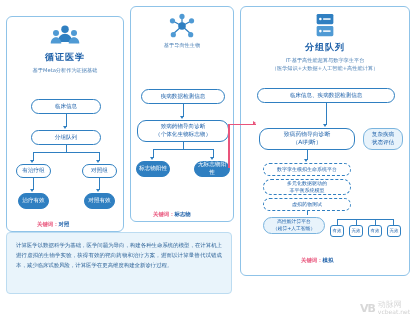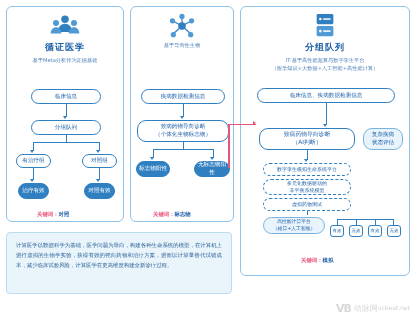--- a/index.html
+++ b/index.html
@@ -14,21 +14,21 @@
   .stage{position:absolute;left:0;top:0;width:416px;height:319px;}
 
   
   .col{
     position:absolute;
     border:1px solid #8fc3e8;
     border-radius:6px;
     background:#ffffff;
     box-sizing:border-box;
   }
-  #col1{left:6px;top:6px;width:118px;height:216px;}
+  #col1{left:6px;top:16px;width:118px;height:216px;}
   #col2{left:130px;top:6px;width:104px;height:216px;}
   #col3{left:240px;top:6px;width:170px;height:270px;}
 
   .col-head{
     text-align:center;
     padding-top:6px;
   }
   .col-icon{
     width:30px;height:26px;margin:0 auto;
     display:block;
@@ -112,21 +112,21 @@
   #wm{
     position:absolute;right:6px;bottom:4px;
     display:flex;align-items:center;gap:3px;
   }
   #wm .vb{
     font-size:11px;font-weight:bold;color:#d8d8d8;
     letter-spacing:-1px;
   }
   #wm .cn{font-size:8px;color:#d8d8d8;}
   #wm .url{font-size:6px;color:#d0d0d0;}
-  .wm-col{display:flex;flex-direction:row;align-items:flex-start;line-height:1;}
+  .wm-col{display:flex;flex-direction:column;align-items:flex-start;line-height:1;}
 </style>
 </head>
 <body>
 
 <div class="stage">
 
   <div class="col" id="col1">
     <div class="col-head">
       <svg class="col-icon" viewBox="0 0 40 34">
         <circle cx="20" cy="8" r="5" fill="#2f7fc1"></circle>

